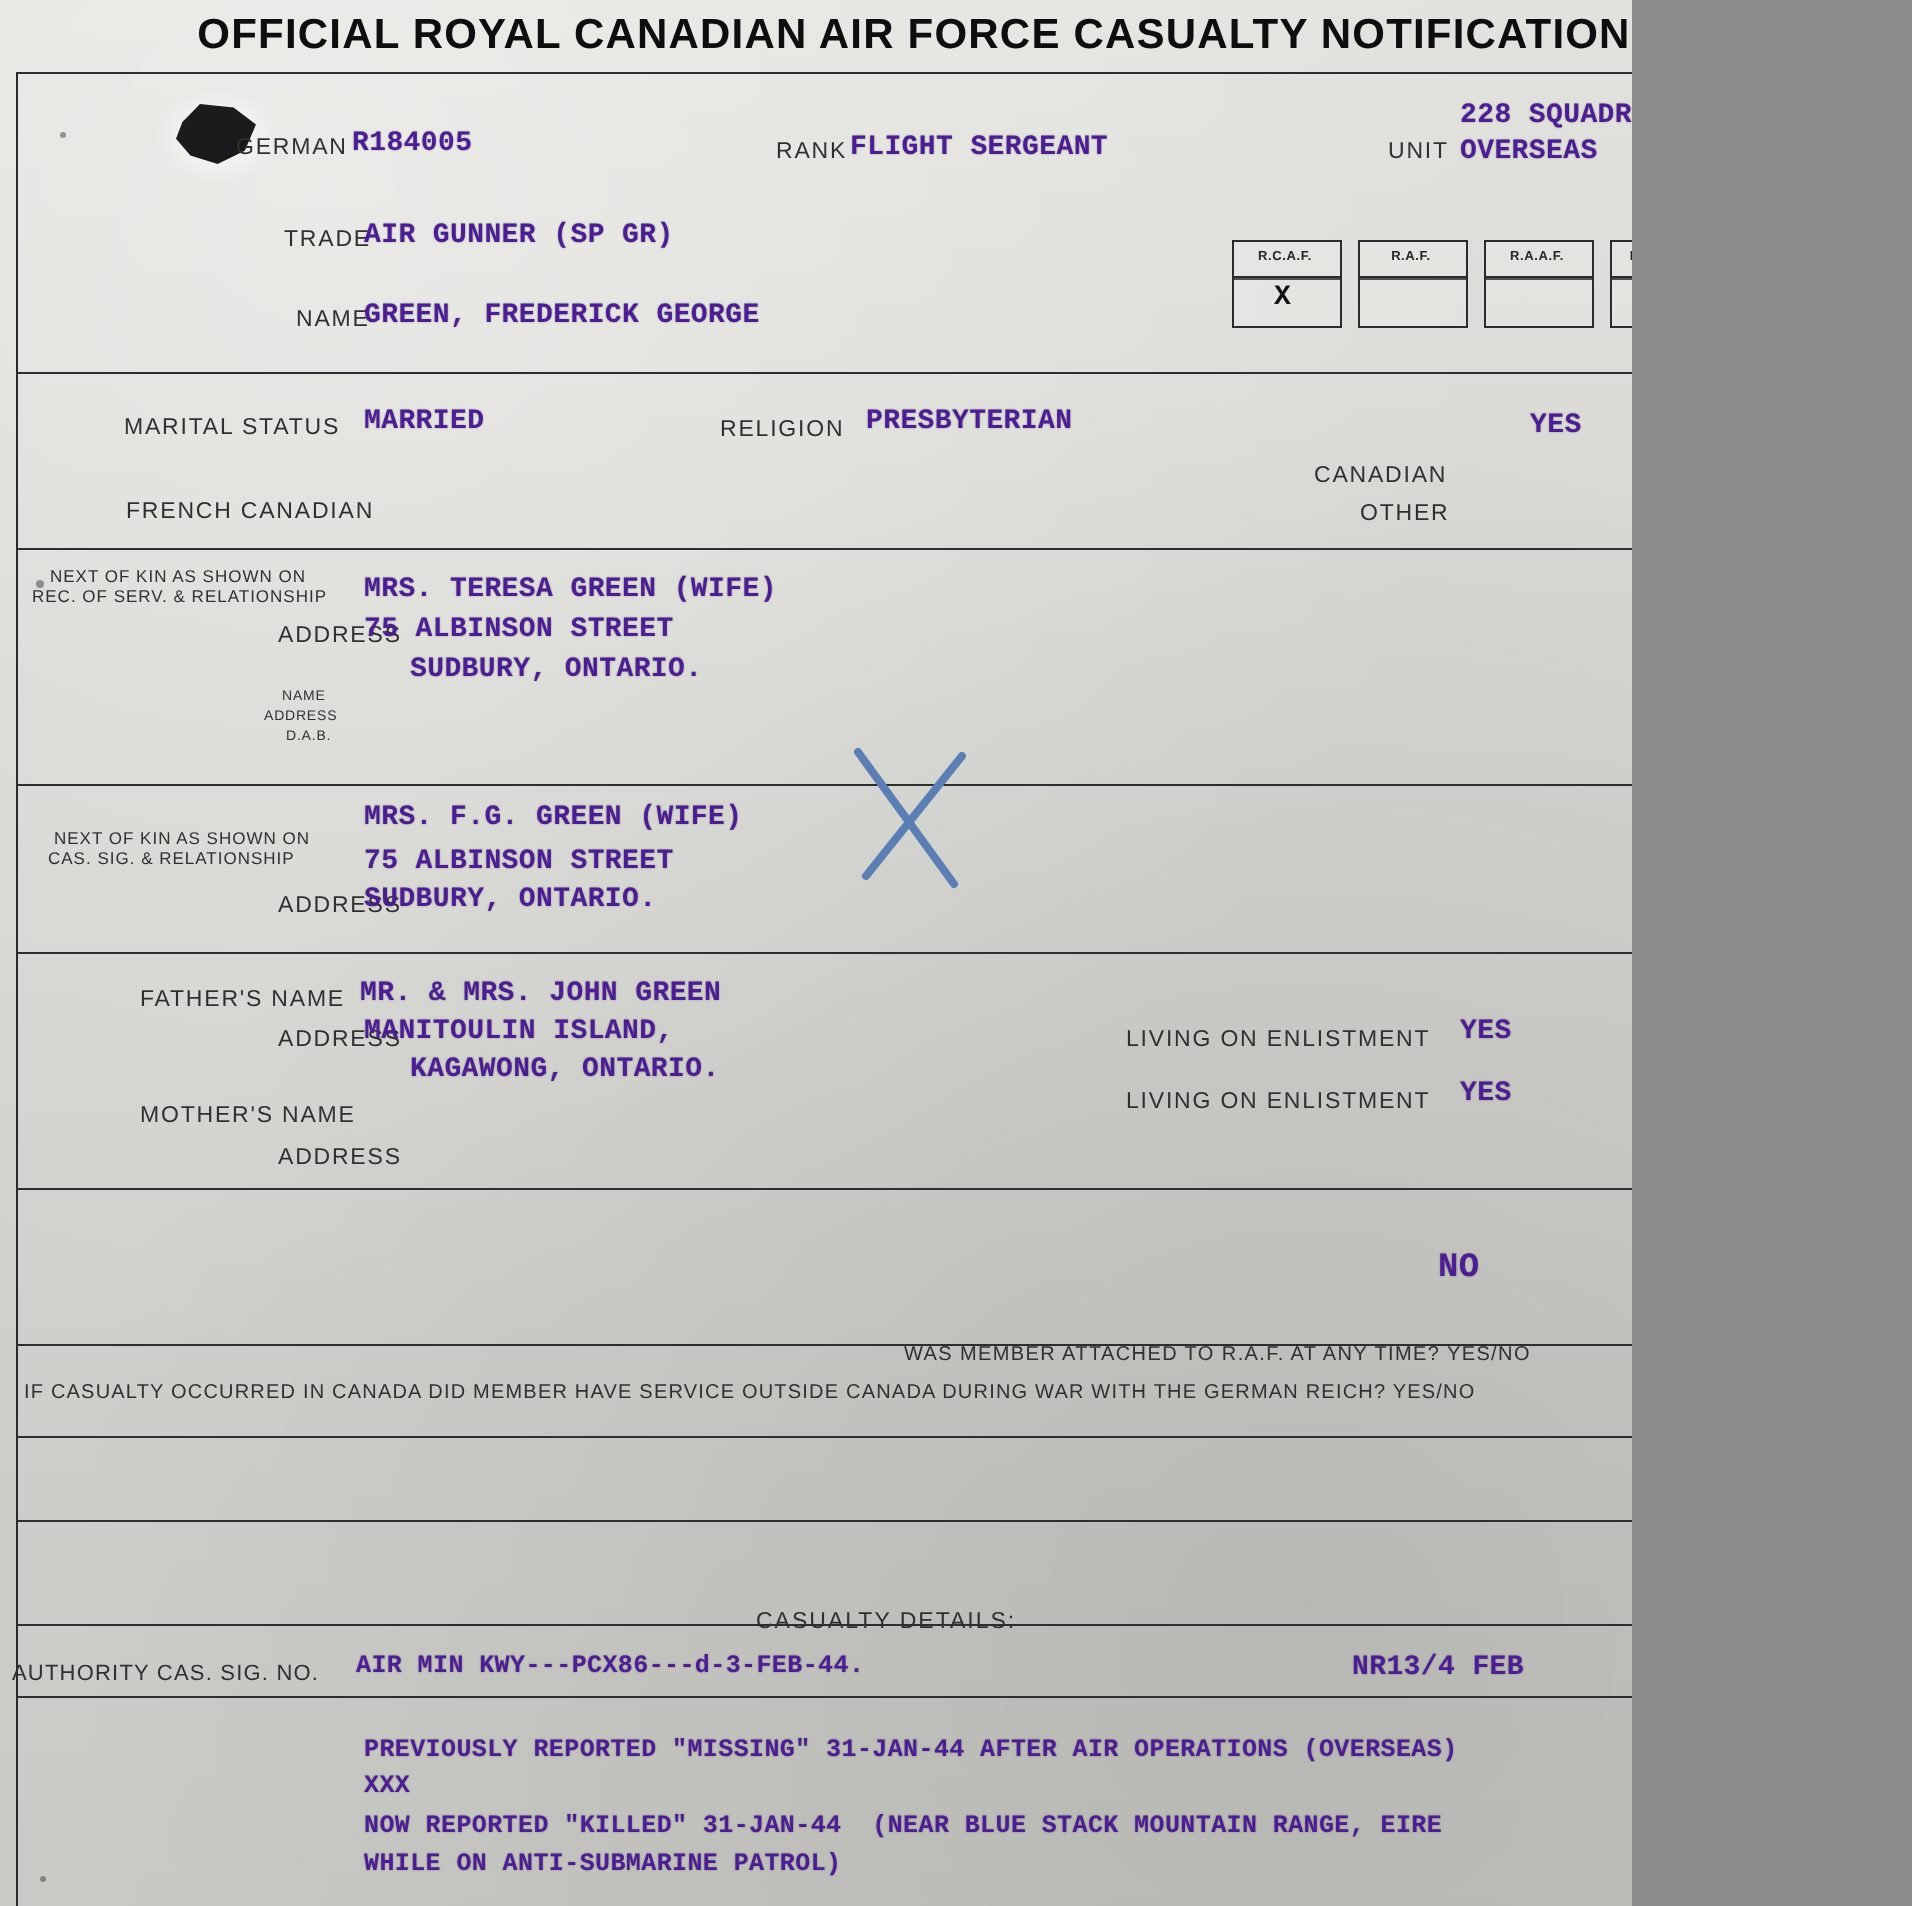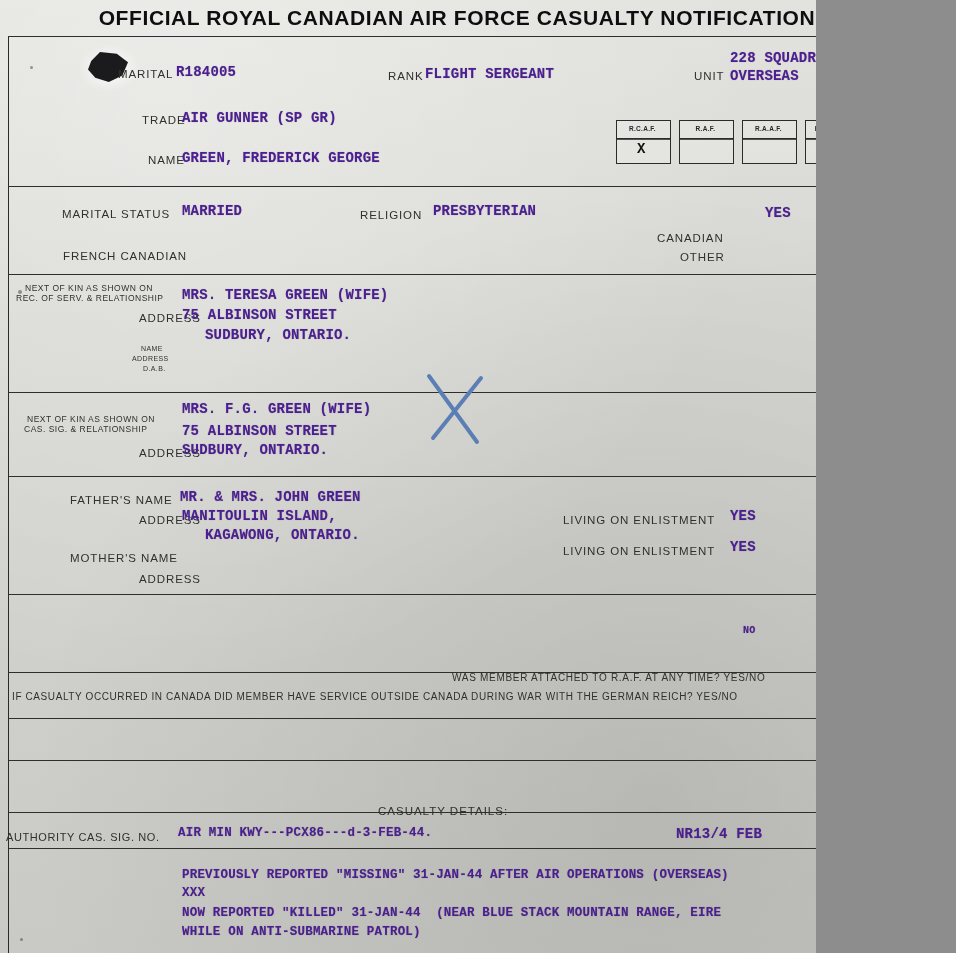--- a/index.html
+++ b/index.html
@@ -189,21 +189,21 @@
     <div class="hrule" style="top:594px;"></div>
     <div class="hrule" style="top:672px;"></div>
     <div class="hrule" style="top:718px;"></div>
     <div class="hrule" style="top:760px;"></div>
     <div class="hrule" style="top:812px;"></div>
     <div class="hrule" style="top:848px;"></div>
 
     <div class="hole-halo"></div>
     <div class="hole"></div>
 
-    <div class="lbl" style="left:118px; top:68px;">MARITAL</div>
+    <div class="lbl" style="left:118px; top:68px;">GERMAN</div>
     <div class="tw" style="left:176px; top:64px;">R184005</div>
 
     <div class="lbl" style="left:388px; top:70px;">RANK</div>
     <div class="tw" style="left:425px; top:66px;">FLIGHT SERGEANT</div>
 
     <div class="lbl" style="left:694px; top:70px;">UNIT</div>
     <div class="tw" style="left:730px; top:50px;">228 SQUADRON</div>
     <div class="tw" style="left:730px; top:68px;">OVERSEAS</div>
 
     <div class="lbl" style="left:142px; top:114px;">TRADE</div>
@@ -289,21 +289,21 @@
     <div class="lbl" style="left:70px; top:552px;">MOTHER'S NAME</div>
     <div class="tw" style="left:182px; top:547px;"></div>
 
     <div class="lbl" style="left:139px; top:573px;">ADDRESS</div>
     <div class="tw" style="left:182px; top:568px;"></div>
 
     <div class="lbl" style="left:563px; top:545px;">LIVING ON ENLISTMENT</div>
     <div class="tw" style="left:730px; top:539px;">YES</div>
 
     <div class="lbl sm" style="left:452px; top:629px; font-size:10px; letter-spacing:0.7px;margin-top:44px;">WAS MEMBER ATTACHED TO R.A.F. AT ANY TIME?   YES/NO</div>
-    <div class="tw" style="left:743px; top:625px; font-size:10px;">NO</div>
+    <div class="tw" style="left:719px; top:625px; font-size:17px;">NO</div>
 
     <div class="lbl" style="left:12px; top:691px; font-size:10px; letter-spacing:0.6px;">IF CASUALTY OCCURRED IN CANADA DID MEMBER HAVE SERVICE OUTSIDE CANADA DURING WAR WITH THE GERMAN REICH?   YES/NO</div>
 
 
     <div class="lbl" style="left:378px; top:805px; font-size:11.5px; letter-spacing:1px;">CASUALTY DETAILS:</div>
 
     <div class="lbl" style="left:6px; top:831px; font-size:11px; letter-spacing:0.6px;">AUTHORITY CAS. SIG. NO.</div>
     <div class="tw small" style="left:178px; top:826px;">AIR MIN KWY---PCX86---d-3-FEB-44.</div>
     <div class="tw" style="left:676px; top:826px;">NR13/4 FEB</div>
 

